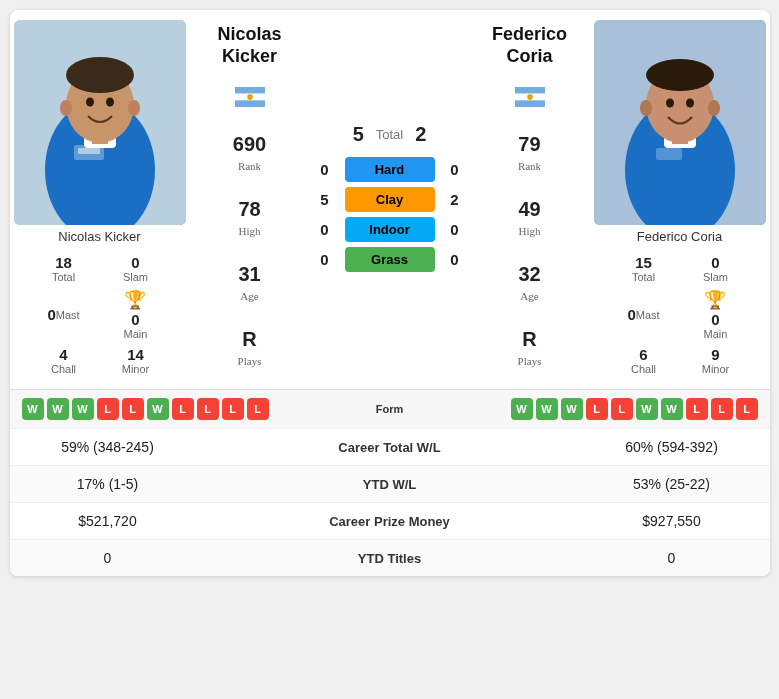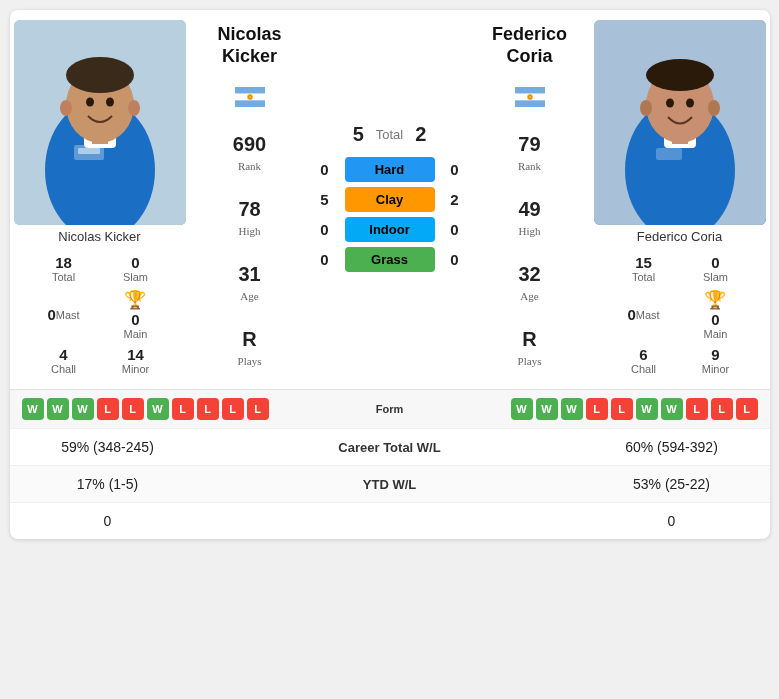--- a/index.html
+++ b/index.html
@@ -531,18 +531,24 @@
       <span class="stat-row-val">59% (348-245)</span>
       <span class="stat-row-label" style="font-weight:bold;">Career Total W/L</span>
       <span class="stat-row-val">60% (594-392)</span>
     </div>
       <div class="stat-row">
       <span class="stat-row-val">17% (1-5)</span>
       <span class="stat-row-label" style="font-weight:bold;">YTD W/L</span>
       <span class="stat-row-val">53% (25-22)</span>
     </div>
       <div class="stat-row">
+      <span class="stat-row-val">$521,720</span>
+      <span class="stat-row-label" style="font-weight:bold;">Career Prize Money</span>
+      <span class="stat-row-val">$927,550</span>
+    </div>
+      <div class="stat-row">
       <span class="stat-row-val">0</span>
+      <span class="stat-row-label" style="font-weight:bold;">YTD Titles</span>
       <span class="stat-row-val">0</span>
     </div>
     </div>
 
 </div>
 
 </body></html>

